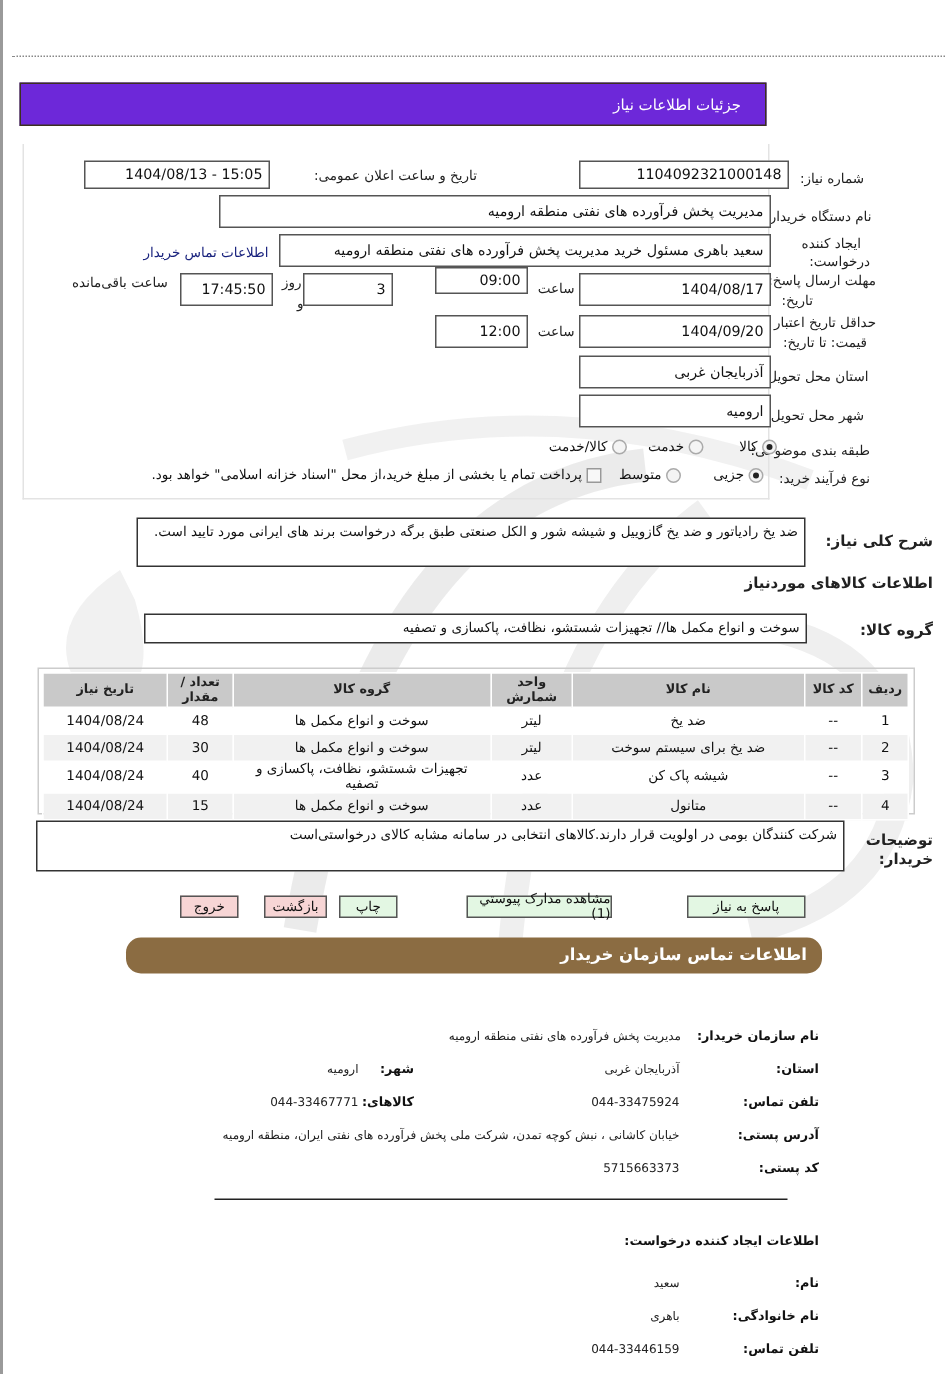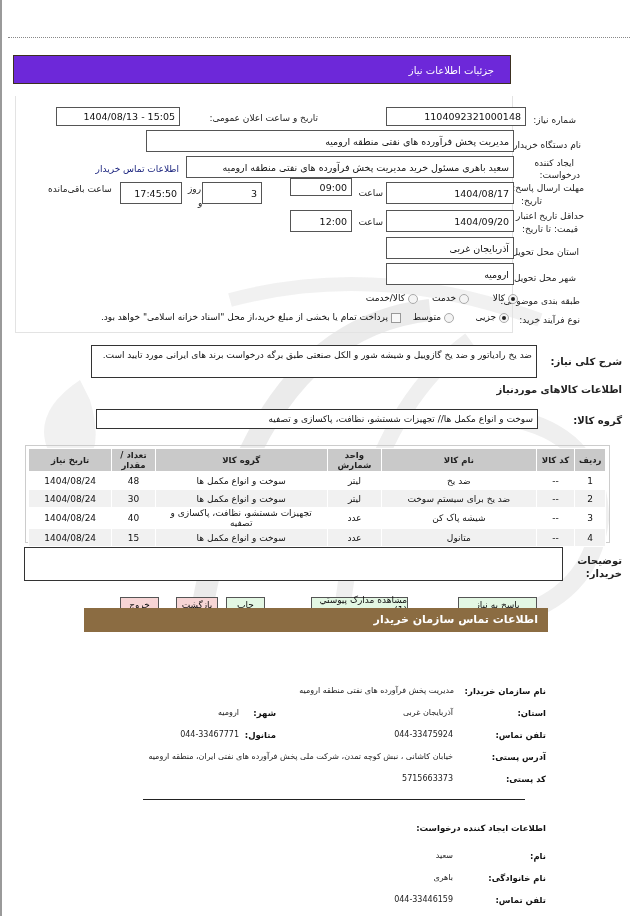--- a/index.html
+++ b/index.html
@@ -25,21 +25,21 @@
   .desc-box { position:absolute; border:1px solid #333; background:#fff; font-size:9px; padding:3px 4px; box-sizing:border-box; line-height:12px; }
   table.items { position:absolute; left:28px; top:448px; width:578px; border-collapse:collapse; font-size:9px; }
   table.items th { background:#c9c9c9; color:#222; font-weight:bold; font-size:8.5px; height:22px; border:1px solid #fff; padding:0 2px; }
   table.items td { height:17px; text-align:center; border:1px solid #fff; padding:0 3px; }
   table.items tr.odd td { background:#fff; }
   table.items tr.even td { background:#f1f1f1; }
   .table-frame { position:absolute; left:25px; top:445px; width:583px; height:96px; border:1px solid #ccc; }
   .btn { position:absolute; height:15px; border:1px solid #555; font-size:9px; display:flex; align-items:center; justify-content:center; box-sizing:border-box; }
   .btn.green { background:#e3f7e3; }
   .btn.red { background:#f7d5d5; }
-  .contact-bar { position:absolute; left:84px; top:608px; width:464px; height:24px; background:#8b6c42; }
+  .contact-bar { position:absolute; left:84px; top:625px; width:464px; height:24px; background:#8b6c42;border-radius:10px; }
   .contact-bar span { position:absolute; right:10px; top:5px; color:#fff; font-size:11px; font-weight:bold; }
   .c-lbl { position:absolute; font-size:8.5px; font-weight:bold; white-space:nowrap; }
   .c-val { position:absolute; font-size:8px; white-space:nowrap; color:#222; }
   .c-rule { position:absolute; left:143px; width:382px; top:799px; border-top:1px solid #222; }
   .watermark { position:absolute; left:0; top:0; width:634px; height:640px; pointer-events:none; opacity:0.55; }
 </style>
 </head>
 <body>
 
 <div class="left-border"></div>
@@ -172,20 +172,21 @@
       <td>سوخت و انواع مکمل ها</td>
       <td>15</td>
       <td>1404/08/24</td>
     </tr>
   </tbody>
 </table>
 
 <div class="lbl bold" style="right:12px; top:555px; font-size:10px;">توضیحات</div>
 <div class="lbl bold" style="right:12px; top:568px; font-size:10px;">خریدار:</div>
 <div class="desc-box" style="left:24px; top:547px; width:539px; height:34px; direction:rtl; padding-top:3px;">
+  <div>شرکت کنندگان بومی در اولویت قرار دارند.کالاهای انتخابی در سامانه مشابه کالای درخواستی‌است</div>
 </div>
 
 <div class="btn green" style="left:458px; top:597px; width:79px;">پاسخ به نیاز</div>
 <div class="btn green" style="left:311px; top:597px; width:97px;">مشاهده مدارک پیوستي (1)</div>
 <div class="btn green" style="left:226px; top:597px; width:39px;">چاپ</div>
 <div class="btn red" style="left:176px; top:597px; width:42px;">بازگشت</div>
 <div class="btn red" style="left:120px; top:597px; width:39px;">خروج</div>
 
 <div class="contact-bar">
   <span>اطلاعات تماس سازمان خریدار</span>
@@ -194,21 +195,21 @@
 <div class="c-lbl" style="right:88px; top:686px;">نام سازمان خریدار:</div>
 <div class="c-val" style="right:180px; top:686px;">مدیریت پخش فرآورده های نفتی منطقه ارومیه</div>
 
 <div class="c-lbl" style="right:88px; top:708px;">استان:</div>
 <div class="c-val" style="right:181px; top:708px;">آذربایجان غربی</div>
 <div class="c-lbl" style="right:358px; top:708px;">شهر:</div>
 <div class="c-val" style="right:395px; top:708px;">ارومیه</div>
 
 <div class="c-lbl" style="right:88px; top:730px;">تلفن تماس:</div>
 <div class="c-val" style="right:181px; top:730px;">044-33475924</div>
-<div class="c-lbl" style="right:358px; top:730px;">متانول:</div>
+<div class="c-lbl" style="right:358px; top:730px;">کالاهای:</div>
 <div class="c-val" style="right:395px; top:730px;">044-33467771</div>
 
 <div class="c-lbl" style="right:88px; top:752px;">آدرس پستی:</div>
 <div class="c-val" style="right:181px; top:752px;">خیابان کاشانی ، نبش کوچه تمدن، شرکت ملی پخش فرآورده های نفتی ایران، منطقه ارومیه</div>
 
 <div class="c-lbl" style="right:88px; top:774px;">کد پستی:</div>
 <div class="c-val" style="right:181px; top:774px;">5715663373</div>
 
 <div class="c-rule"></div>
 

